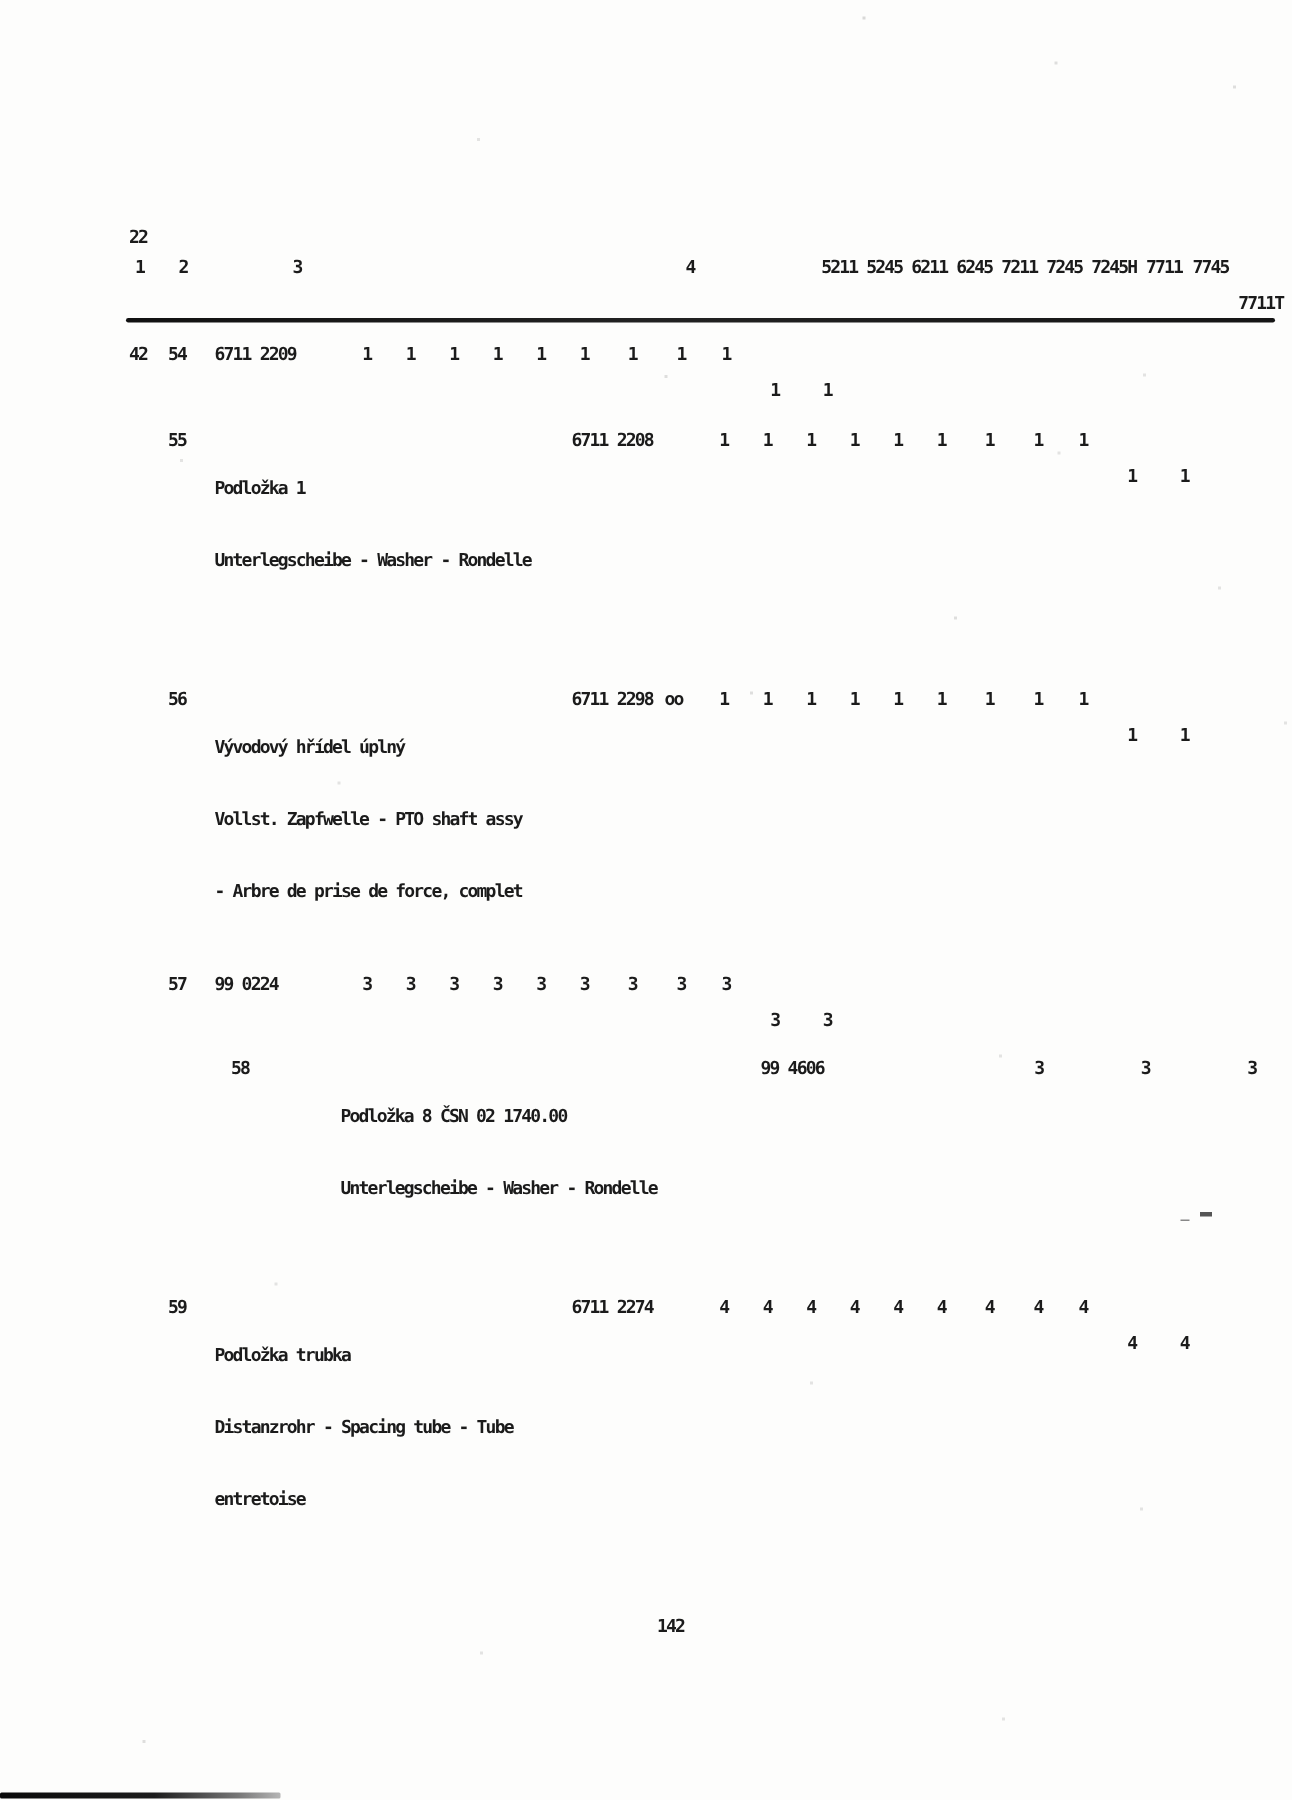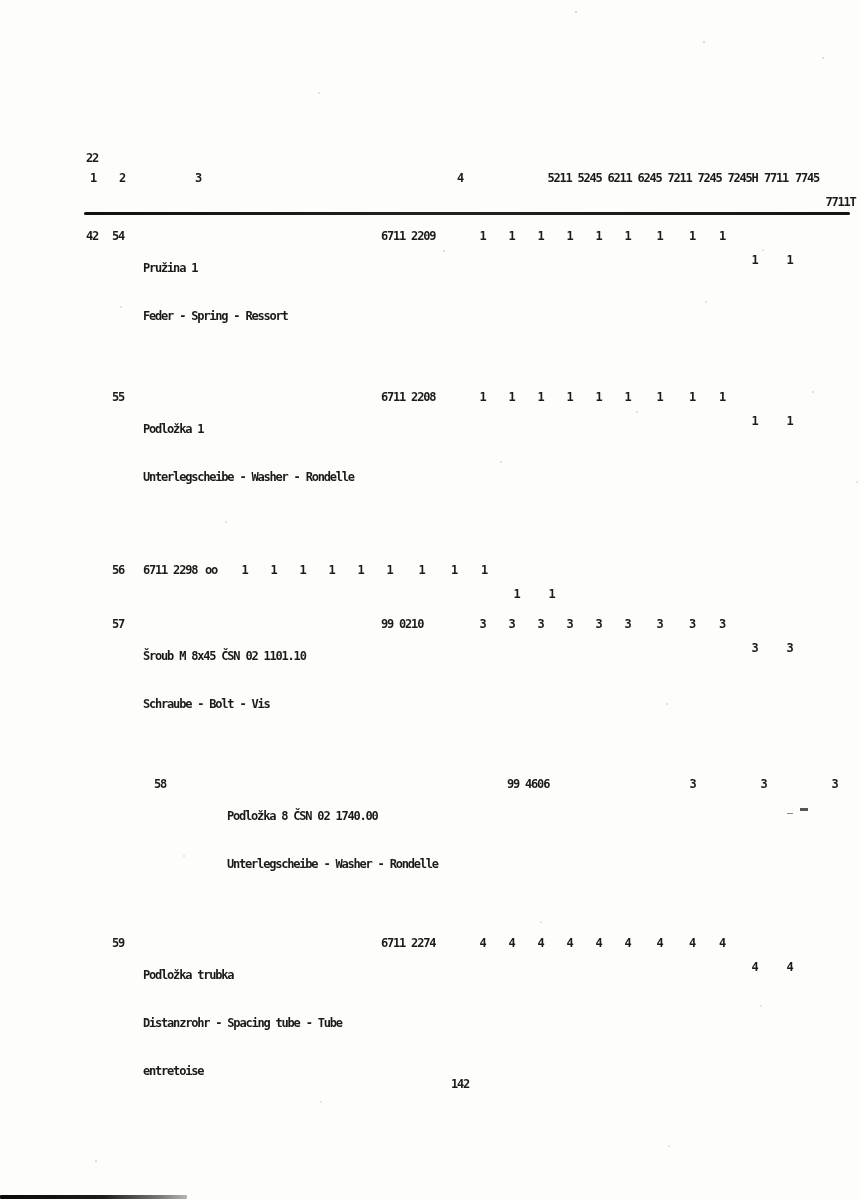--- a/index.html
+++ b/index.html
@@ -37,21 +37,21 @@
         margin:2px 0 0 -2px;width:766px;border-radius:2px;}
   #rows{margin-top:13px;}
   .part-row{margin-bottom:16px;}
   .part-row:nth-child(1){margin-bottom:17px;}
   .part-row:nth-child(2){margin-bottom:29px;}
   .part-row:nth-child(3){margin-bottom:14px;}
   .part-row:nth-child(5){margin-bottom:15px;gap:42px;}
   .part-row:nth-child(6){margin-bottom:18px;}
   .part-row:nth-child(7){margin-bottom:0;}
   
-  .pageno{position:absolute;left:451px;top:1076px;font-size:12px;letter-spacing:-1.2px;}
+  .pageno{position:absolute;left:438px;top:1076px;font-size:12px;letter-spacing:-1.2px;}
   
   .bottom-edge{position:absolute;left:0;top:1195px;width:187px;height:4px;
     background:linear-gradient(90deg,#0a0a0a 0%,#1c1c1c 55%,#777 85%,#b5b5b5 100%);
     border-radius:1px;}
   .ink-speck{position:absolute;left:800px;top:808px;width:8px;height:3px;background:#555;
     box-shadow:-14px 4px 0 -1px #888;}
   .speckles{position:absolute;left:0;top:0;width:2px;height:2px;background:transparent;
     box-shadow:575px 11px 0 rgba(0,0,0,.14), 703px 41px 0 rgba(0,0,0,.12),
       318px 92px 0 rgba(0,0,0,.10), 822px 57px 0 rgba(0,0,0,.12),
       120px 306px 0 rgba(0,0,0,.10), 443px 250px 0 rgba(0,0,0,.12),
@@ -93,25 +93,20 @@
       <div class="q w10">7745T</div>
       
     </div>
 
     <div class="rule"></div>
 
     <div id="rows">
   <div class="trow tw part-row">
     <div class="c1">42</div>
     <div class="c2">54</div>
-    <div class="c3">
-      <div>Pružina 1</div>
-      <div>Feder - Spring - Ressort</div>
-      
-    </div>
     <div class="c4">6711 2209</div>
     <div class="cn"></div>
     <div class="q w0">1</div>
     <div class="q w1">1</div>
     <div class="q w2">1</div>
     <div class="q w3">1</div>
     <div class="q w4">1</div>
     <div class="q w5">1</div>
     <div class="q w6">1</div>
     <div class="q w7">1</div>
@@ -141,45 +136,45 @@
     <div class="q w7">1</div>
     <div class="q w8">1</div>
     <div class="q w9">1</div>
     <div class="q w10">1</div>
     <div class="q w11"></div>
   </div>
 
   <div class="trow tw part-row">
     <div class="c1"></div>
     <div class="c2">56</div>
+    <div class="c3">
+      <div>Vývodový hřídel úplný</div>
+      <div>Vollst. Zapfwelle - PTO shaft assy</div>
+      <div>- Arbre de prise de force, complet</div>
+    </div>
     <div class="c4">6711 2298</div>
     <div class="cn">oo</div>
     <div class="q w0">1</div>
     <div class="q w1">1</div>
     <div class="q w2">1</div>
     <div class="q w3">1</div>
     <div class="q w4">1</div>
     <div class="q w5">1</div>
     <div class="q w6">1</div>
     <div class="q w7">1</div>
     <div class="q w8">1</div>
     <div class="q w9">1</div>
     <div class="q w10">1</div>
     <div class="q w11"></div>
   </div>
 
   <div class="trow tw part-row">
     <div class="c1"></div>
     <div class="c2">57</div>
-    <div class="c3">
-      <div>Šroub M 8x45 ČSN 02 1101.10</div>
-      <div>Schraube - Bolt - Vis</div>
-      
-    </div>
-    <div class="c4">99 0210</div>
+    <div class="c4">99 0224</div>
     <div class="cn"></div>
     <div class="q w0">3</div>
     <div class="q w1">3</div>
     <div class="q w2">3</div>
     <div class="q w3">3</div>
     <div class="q w4">3</div>
     <div class="q w5">3</div>
     <div class="q w6">3</div>
     <div class="q w7">3</div>
     <div class="q w8">3</div>

